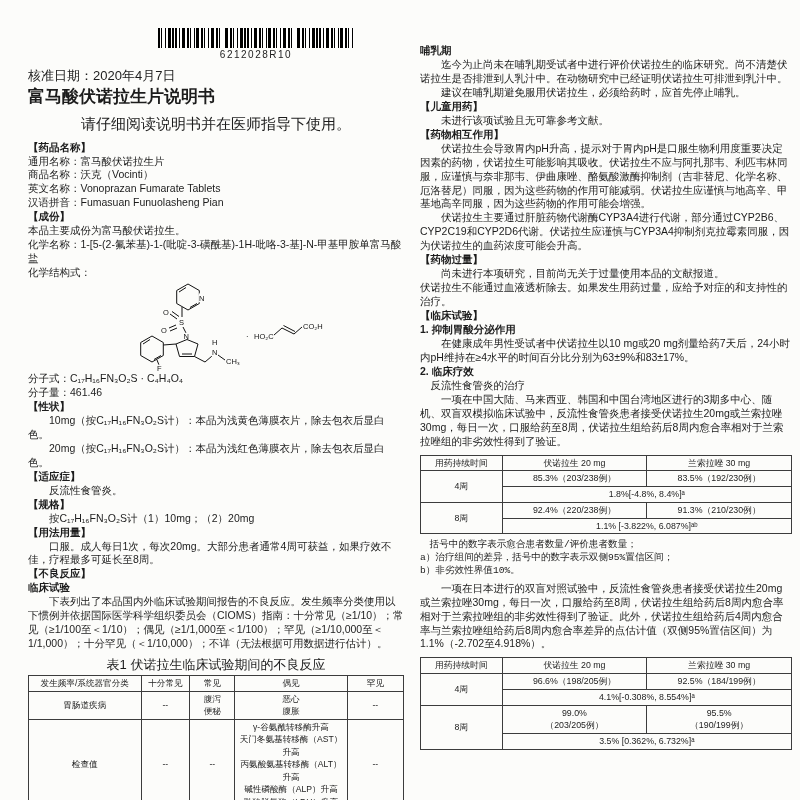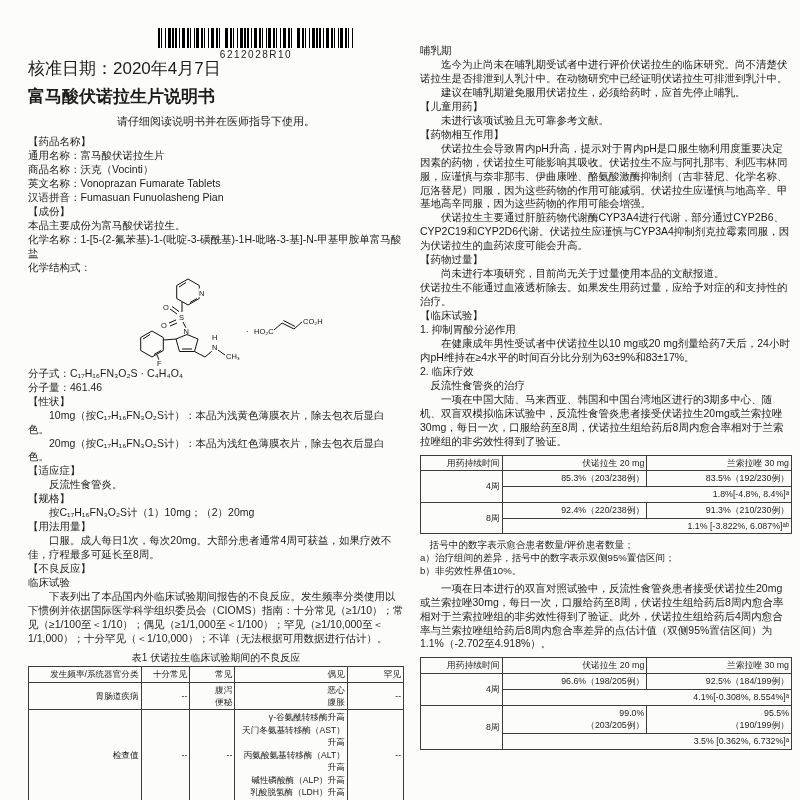--- a/index.html
+++ b/index.html
@@ -1,47 +1,47 @@
 <!DOCTYPE html>
 <html><head>
 <meta charset="utf-8">
 <style>
   html,body { margin:0; padding:0; background:#e8e8e8; }
   .page {
     width:800px; height:800px; position:relative; overflow:hidden;
     background:#fcfcfa; color:#1c1c1c;
     font-family:"Liberation Sans","DejaVu Sans",sans-serif;
   }
-  .approval { position:absolute; left:28px; top:57px; font-size:17px;text-align:right; }
+  .approval { position:absolute; left:28px; top:67px; font-size:13px;text-align:right; }
   .barcode-wrap { position:absolute; left:158px; top:28px; width:196px; text-align:center; }
   .barcode {
     height:20px; width:100%;
     background:repeating-linear-gradient(90deg,
       #000 0 2px, #fff 2px 3px, #000 3px 4.2px, #fff 4.2px 7px,
       #000 7px 7.8px, #fff 7.8px 9.6px, #000 9.6px 12.6px, #fff 12.6px 14.4px);
   }
   .barcode-num { font-size:10px; letter-spacing:1.5px; margin-top:1px; }
   .col { position:absolute; font-size:10.5px; line-height:1.33; }
   .col-left  { left:28px;  top:86px; width:376px; }
   .col-right { left:420px; top:44px; width:372px; }
   .doc-title { text-align:left; font-size:17px; font-weight:bold; margin:0 0 5px; }
-  .doc-sub   { text-align:center; font-size:11px; margin:0 0 7px; }
+  .doc-sub   { text-align:center; font-size:15px; margin:0 0 7px; }
   p { margin:0; }
-  .h { font-weight:normal; }
+  .h { font-weight:bold; }
   .ind { text-indent:2em; }
   .small-ind { text-indent:1em; }
-  .caption { text-align:center; font-size:10px; margin:5px 0 2px; }
+  .caption { text-align:center; font-size:13px; margin:5px 0 2px; }
   table { border-collapse:collapse; width:100%; }
   .tbl td, .tbl th { border:1px solid #3c3c3c; font-weight:normal;
-    text-align:right; vertical-align:middle; padding:1px 2px; line-height:1.45; }
+    text-align:center; vertical-align:middle; padding:1px 2px; line-height:1.45; }
   .tbl1 { font-size:8.6px; }
   .tbl2 { font-size:8.8px; margin-top:6px; }
   .preline { white-space:pre-line; }
   .fns { font-size:9.6px; margin:5px 0 4px; }
-  .fns p { margin:0; }
+  .fns p { margin:0;font-family:Liberation Mono, monospace; }
   .structure { display:block; margin:1px 0 1px 78px; }
   .structure text { font-size:7.5px; fill:#111; paint-order:stroke; stroke:#fcfcfa; stroke-width:2.5px; }
   .structure path, .structure line, .structure polygon {
     fill:none; stroke:#111; stroke-width:1; }
 </style>
 </head>
 <body>
 
 <div class="page">
 

